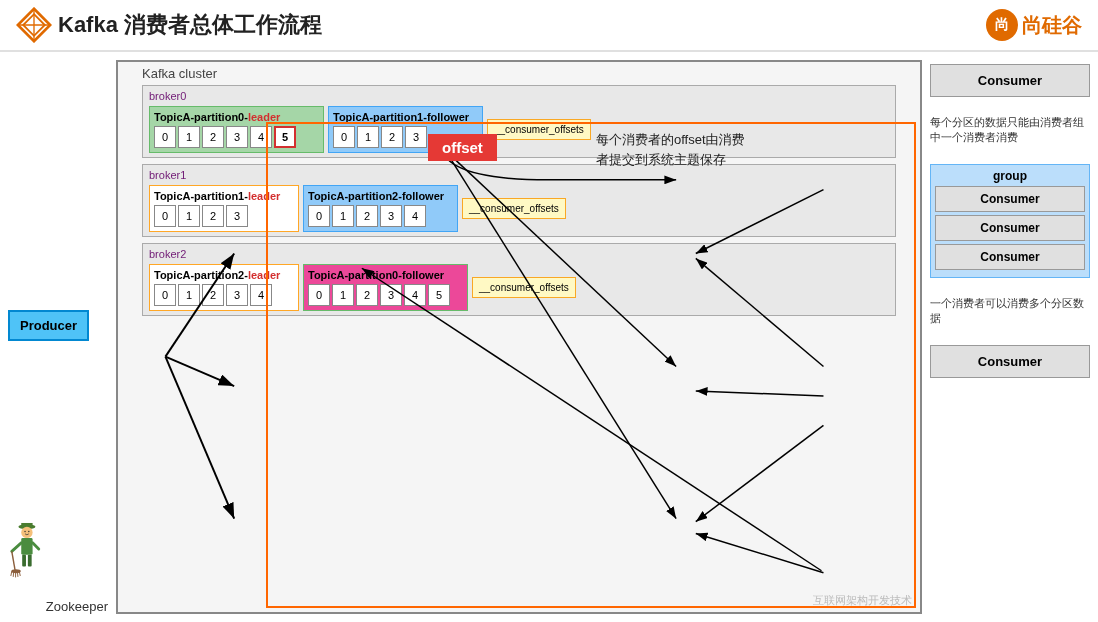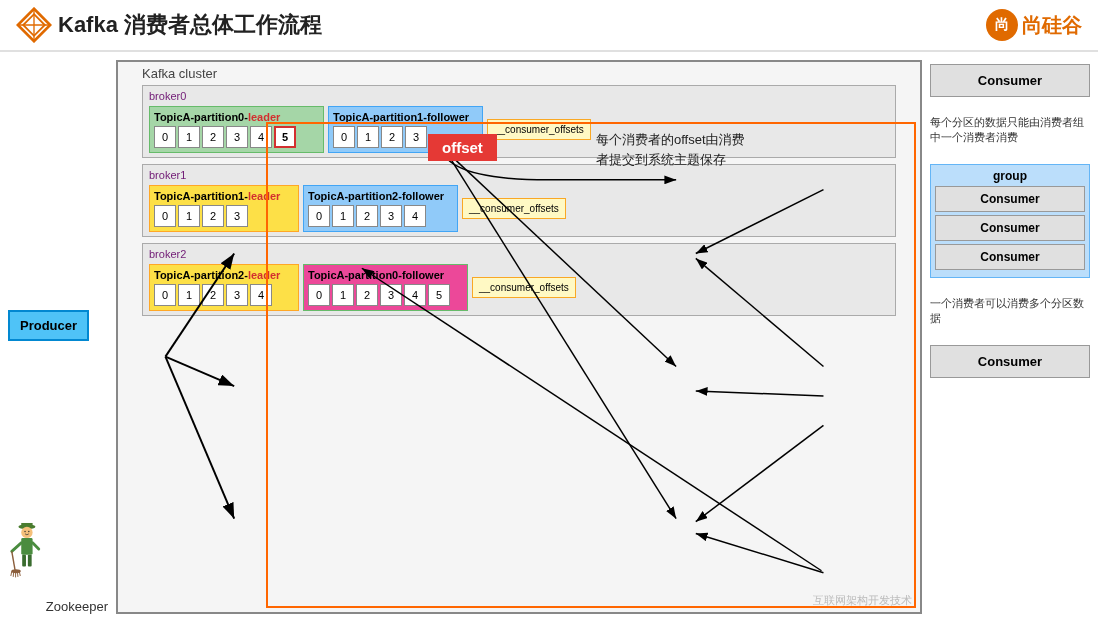--- a/index.html
+++ b/index.html
@@ -126,21 +126,21 @@
     }
 
     
     .partition-leader-0 {
       background: #a5d6a7;
       border: 1.5px solid #66bb6a;
       padding: 4px;
       min-width: 175px;
     }
     .partition-leader-1 {
-      background: #fde047;
+      background: #ffffff;
       border: 1.5px solid #ffa726;
       padding: 4px;
       min-width: 150px;
     }
     .partition-follower {
       background: #90caf9;
       border: 1.5px solid #42a5f5;
       padding: 4px;
       min-width: 155px;
     }

